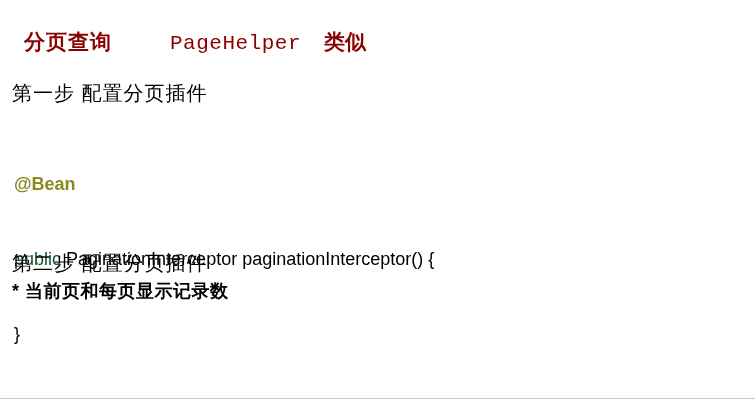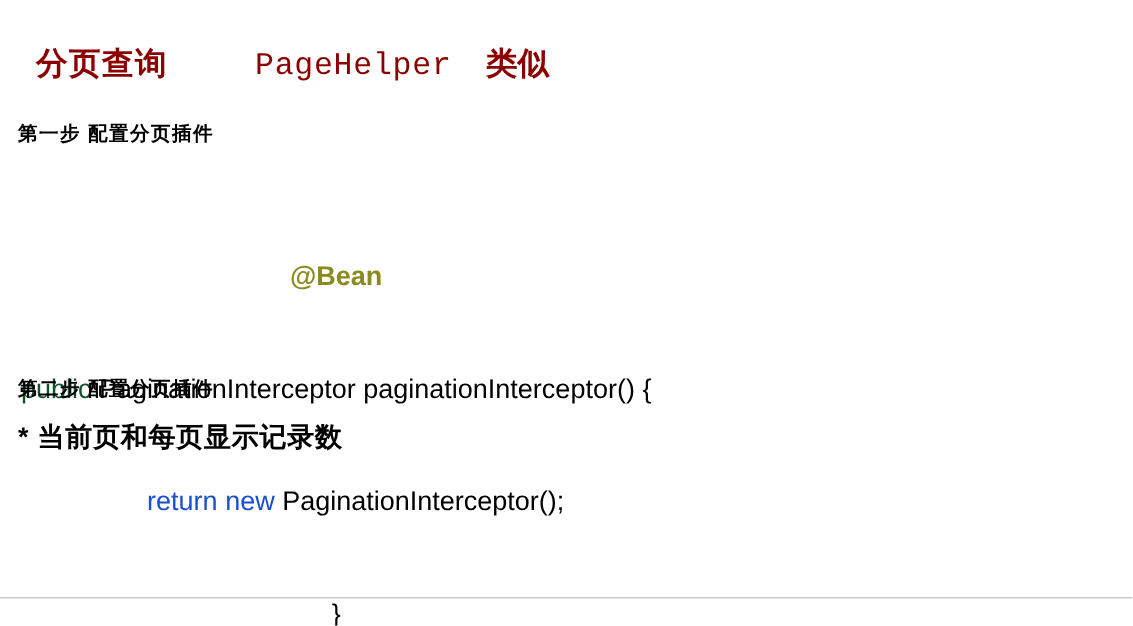--- a/index.html
+++ b/index.html
@@ -55,40 +55,40 @@
     font-weight: bold;
     color: #8b0000;
     margin-left: 15px;
   }
 
   
   .step {
     position: absolute;
     left: 12px;
     font-family: "Liberation Sans", sans-serif;
-    font-size: 13px;
-    font-weight: bold;
+    font-size: 20px;
+    font-weight: normal;
     color: #000000;
     letter-spacing: 1px;
   }
   .step-1 { top: 80px; }
   .step-2 { top: 250px; }
 
   
   .code-block {
     position: absolute;
     left: 14px;
     top: 122px;
     font-family: "Liberation Sans", sans-serif;
     font-size: 18px;
     line-height: 25px;
     color: #000000;
     white-space: pre;
   }
-  .code-line { white-space: pre; text-align: center; }
+  .code-line { white-space: pre; }
   .kw-annotation {
     color: #8a8a1f;
     font-weight: bold;
   }
   .kw-public {
     color: #14532d;
   }
   .kw-returnnew {
     color: #1a4fcf;
   }
@@ -136,21 +136,20 @@
       <span class="title-code">PageHelper</span>
       <span class="title-tail">类似</span>
     </span>
   </div>
 
   <div class="step step-1">第一步 配置分页插件</div>
 
   <div class="code-block">
     <div class="code-line"><span class="kw-annotation">@Bean</span></div>
     <div class="code-line"><span class="kw-public">public</span><span> PaginationInterceptor paginationInterceptor() {</span></div>
-    <div class="code-line"><span class="indent-1"></span><span class="kw-returnnew">return new</span><span> PaginationInterceptor();</span></div>
     <div class="code-line">}</div>
   </div>
 
   <div class="step step-2">第二步 配置分页插件</div>
 
   <div class="body-lines">
     <div class="bline"><span>* 当前页和每页显示记录数</span></div>
   </div>
 
   <div class="bottom-rule"></div>

